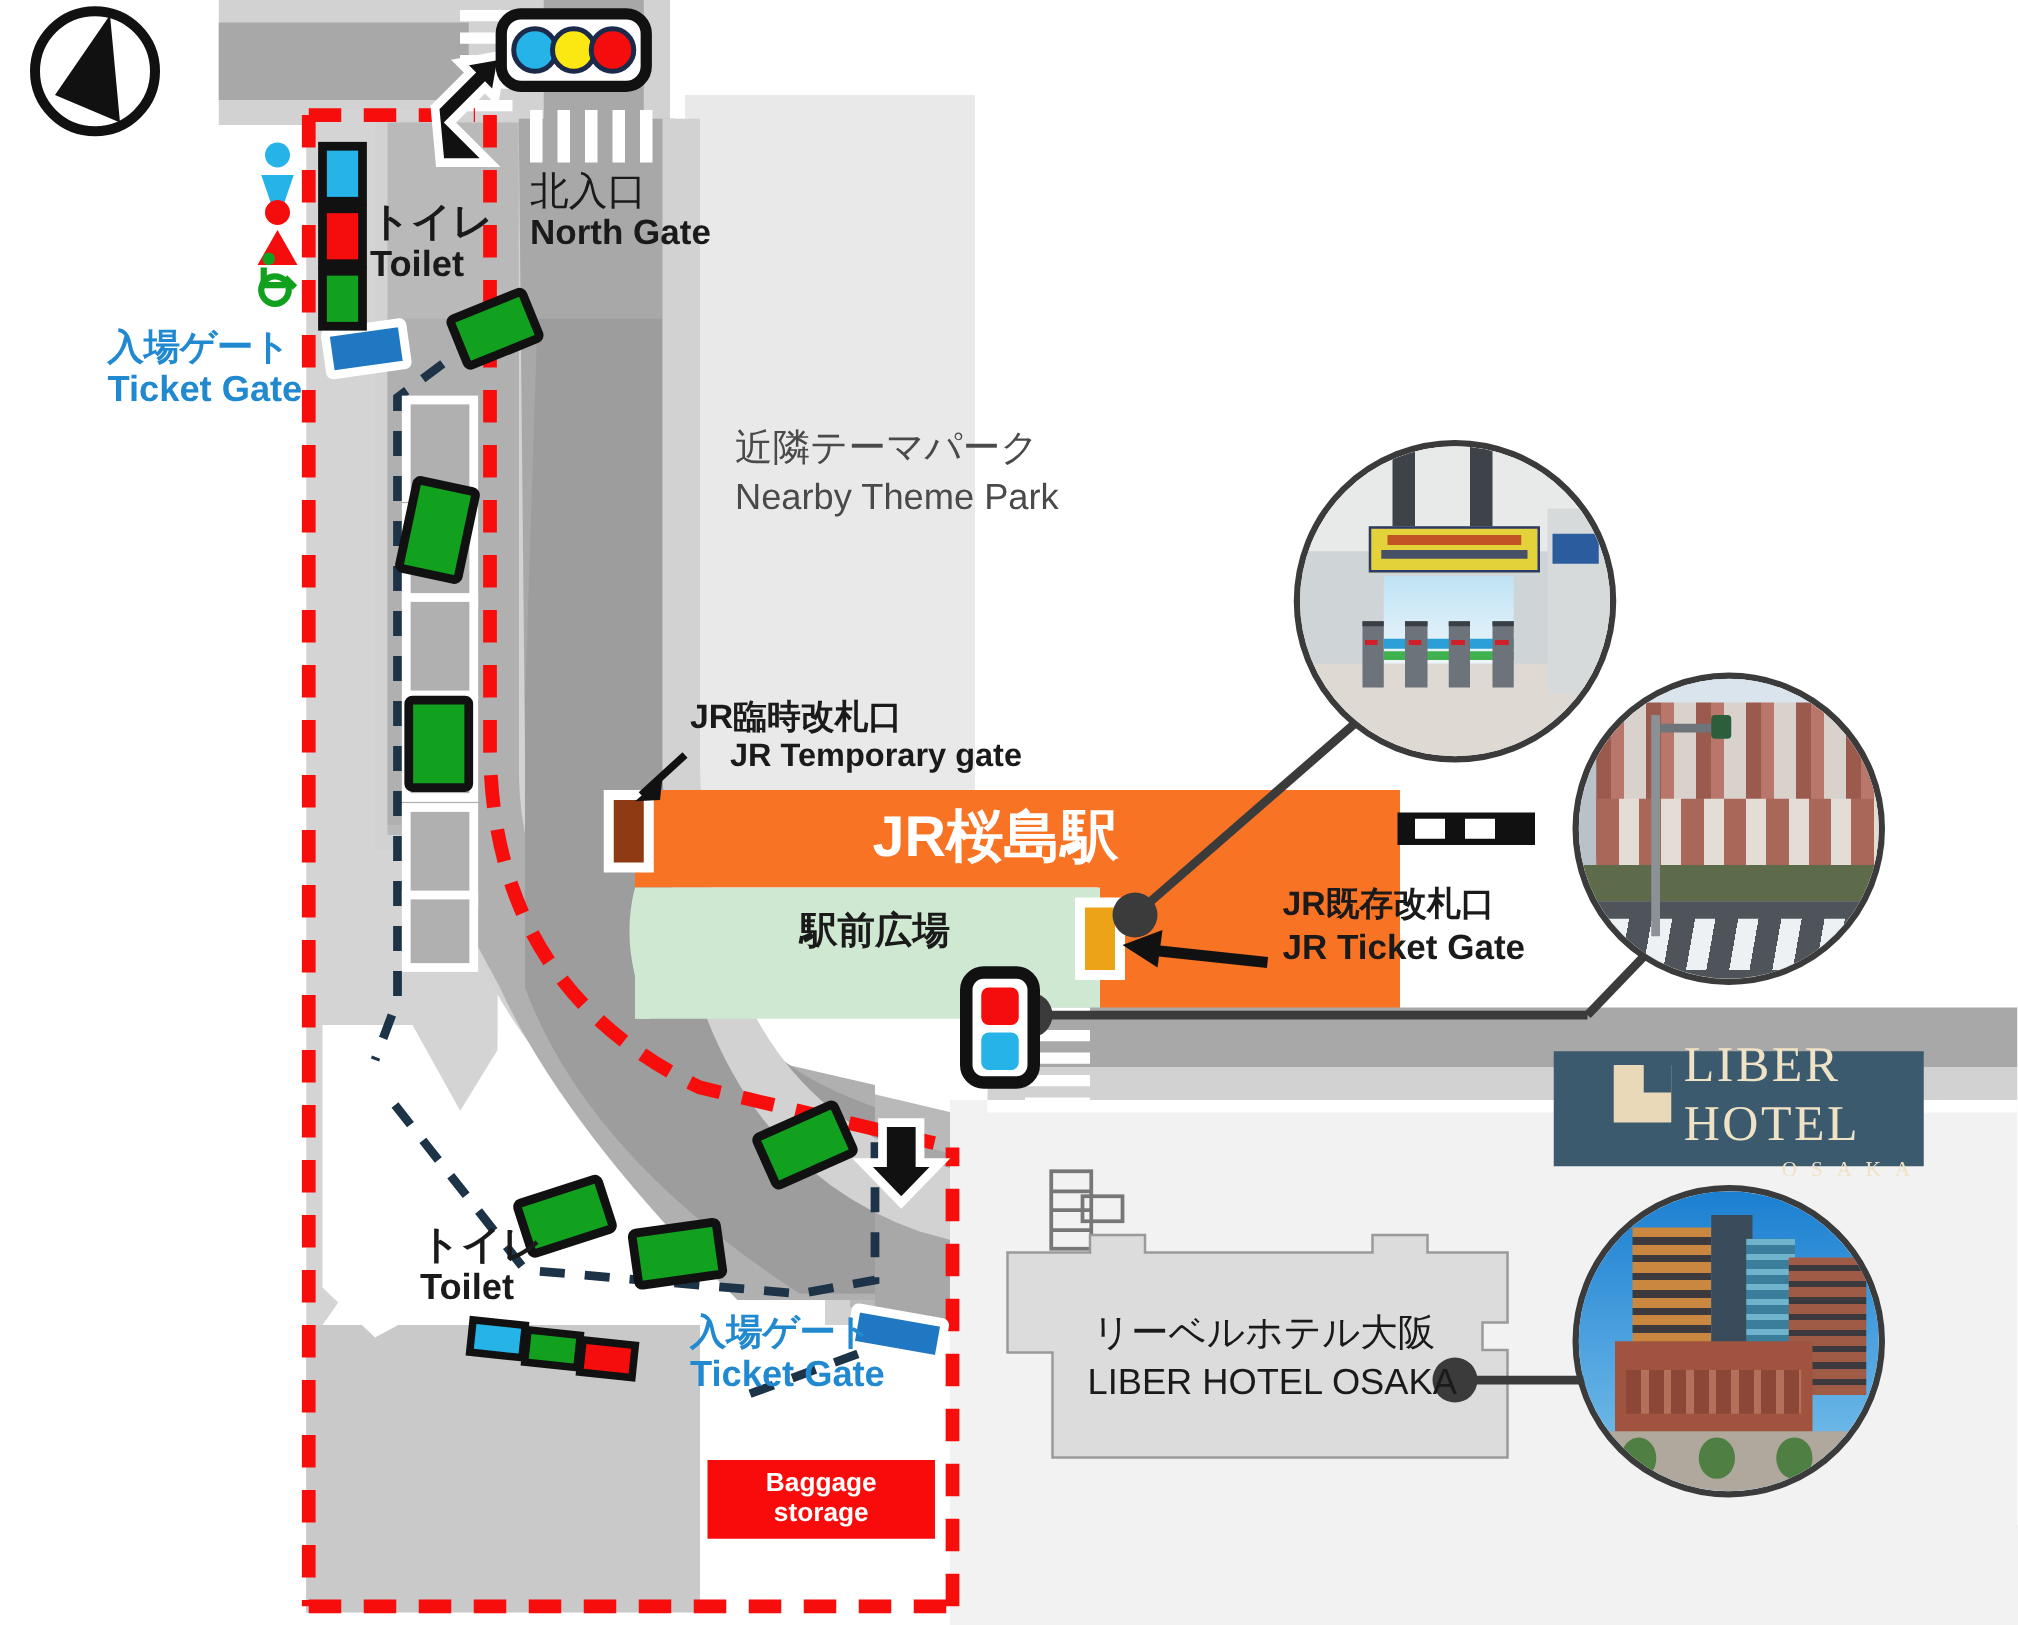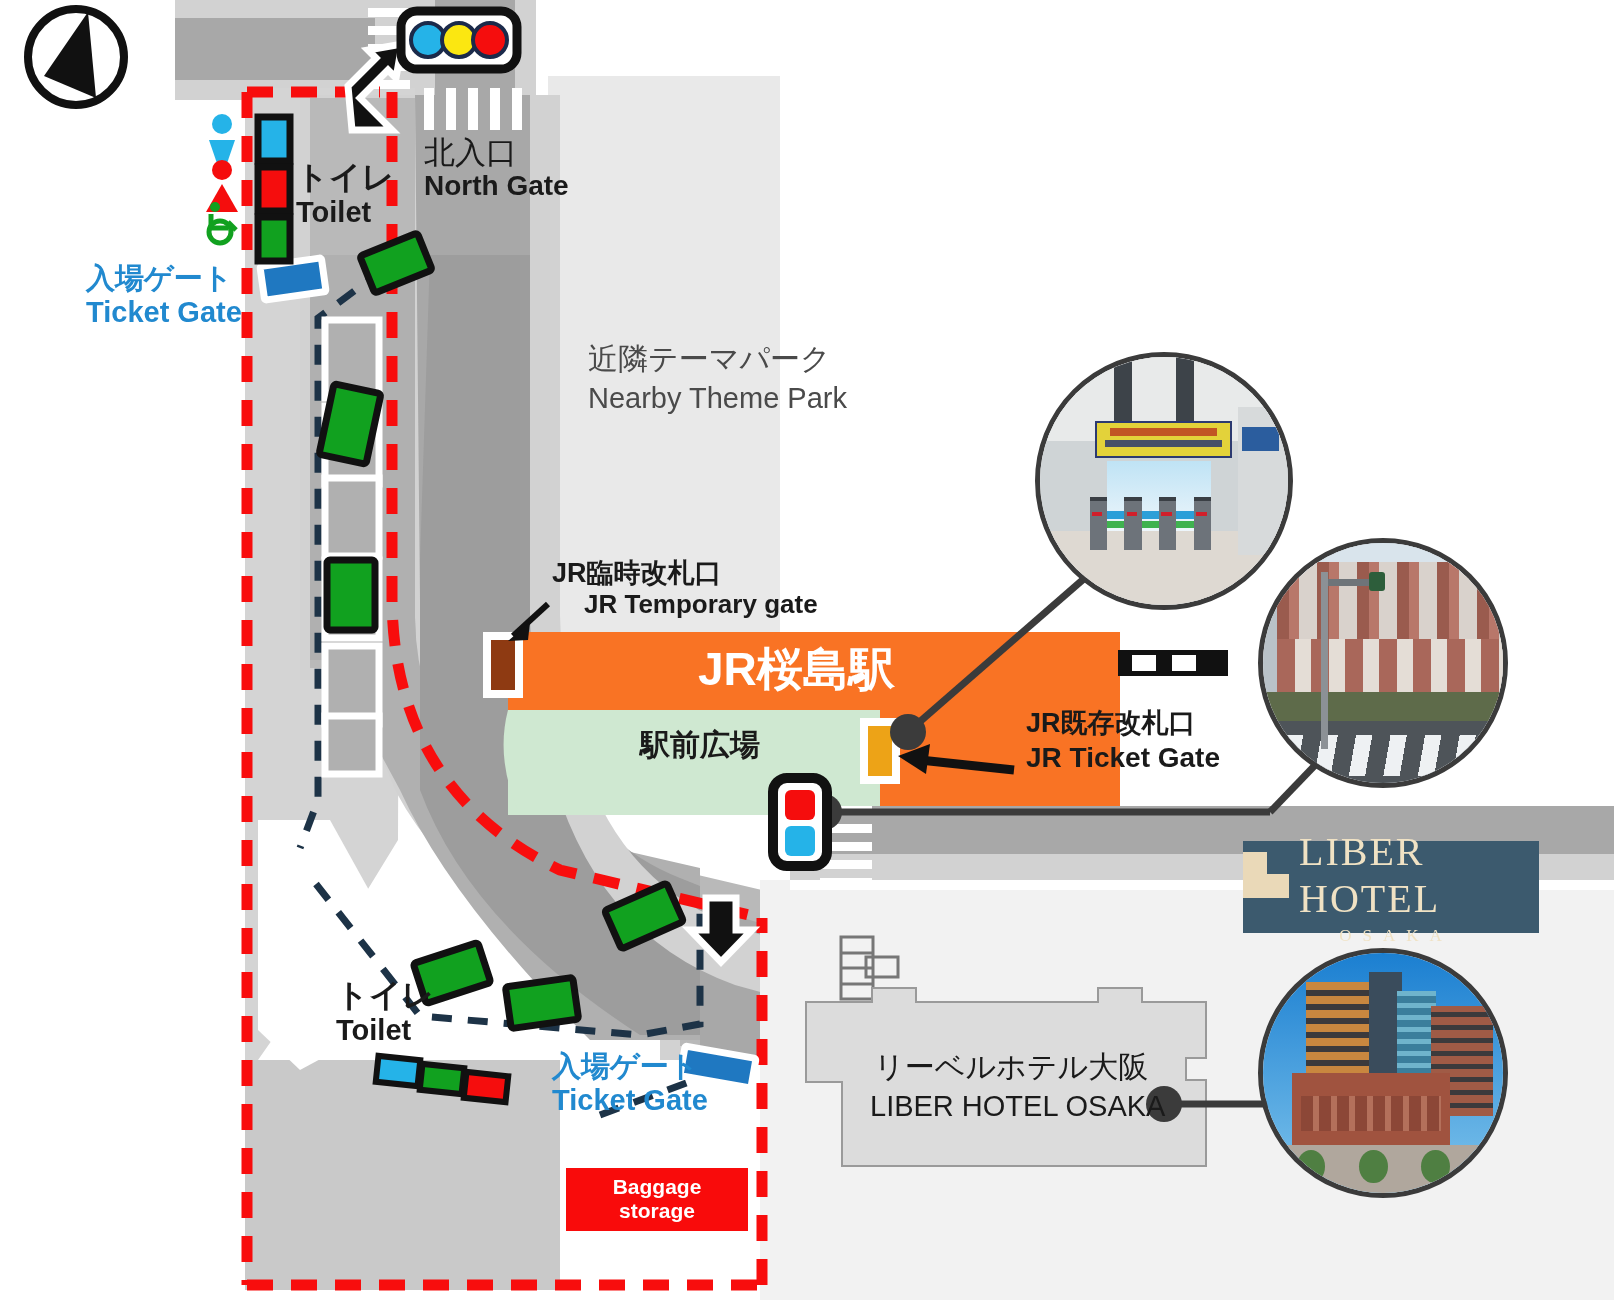--- a/index.html
+++ b/index.html
@@ -50,23 +50,24 @@
     overflow:hidden;
     box-sizing:border-box;
   }
   .photo-inner { position:absolute; inset:0; }
 
   .hotel-banner {
     position:absolute;
     background:#3c5a6e;
     display:flex;
     flex-direction:column;
-    align-items:center;
+    align-items:flex-end;
     justify-content:center;
     box-sizing:border-box;
+    padding-left:48px;
   }
   .hb-row { display:flex; align-items:center; gap:10px; }
   .hb-mark {
     width:46px; height:46px; background:#ead9b8; position:relative; flex:none;
   }
   .hb-mark::after{
     content:""; position:absolute; right:0; top:0; width:22px; height:22px;
     background:#3c5a6e;
   }
   .hb-name { color:#f0e2c4; font-family:"Liberation Serif", "DejaVu Serif", serif;

